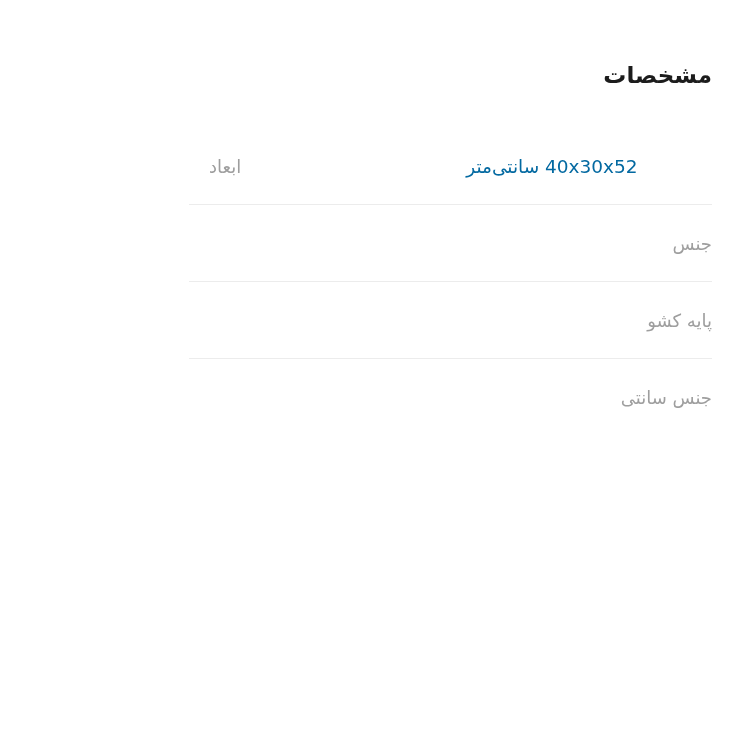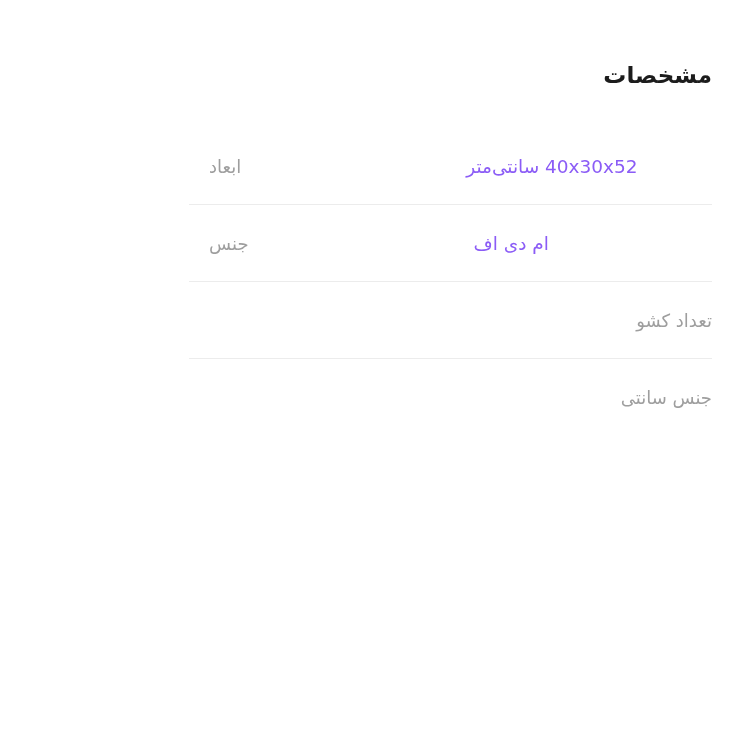--- a/index.html
+++ b/index.html
@@ -49,21 +49,21 @@
     text-align: left;
     font-size: 18px;
     color: #9e9e9e;
     white-space: nowrap;
     padding-left: 20px;
   }
   .spec-value {
     flex: 1 1 auto;
     text-align: left;
     font-size: 18.5px;
-    color: #8b5cf6;
+    color: #0369a1;
     direction: rtl;
     padding-right: 20px;
     
     padding-left: 225px;
   }
 </style>
 </head>
 <body>
 
 <div class="page">
@@ -71,26 +71,25 @@
   <h2 class="section-title">مشخصات</h2>
 
   <div class="spec-table">
 
     <div class="spec-row">
       <div class="spec-value">40x30x52 سانتی‌متر</div>
       <div class="spec-label">ابعاد</div>
     </div>
 
     <div class="spec-row">
-      <div class="spec-value">ام دی اف</div>
       <div class="spec-label">جنس</div>
     </div>
 
     <div class="spec-row">
-      <div class="spec-label">تعداد کشو</div>
+      <div class="spec-label">پایه کشو</div>
     </div>
 
     <div class="spec-row">
       <div class="spec-label">جنس سانتی</div>
     </div>
 
   </div>
 </div>
 
 </body></html>

